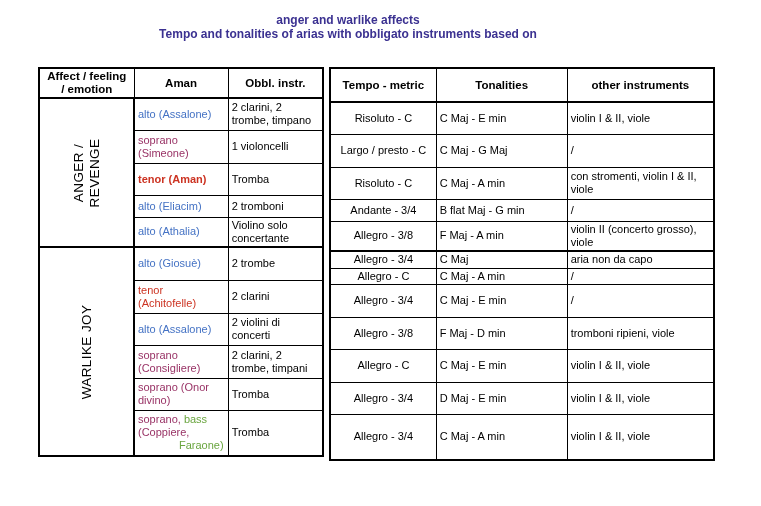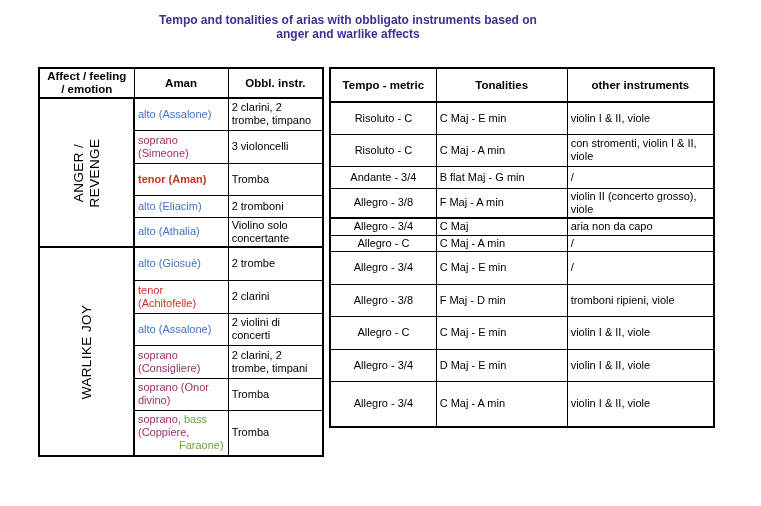--- a/index.html
+++ b/index.html
@@ -71,22 +71,22 @@
   td.tonality-cell, td.other-instruments-cell { text-align: left; padding-left: 3px; }
 
   tr.sec-start td { border-top: 2.5px solid #000; }
 </style>
 </head>
 <body>
 
 <div class="page">
 
   <div class="title">
+    <div>anger and warlike affects</div>
     <div>Tempo and tonalities of arias with obbligato instruments based on</div>
-    <div>anger and warlike affects</div>
   </div>
 
   <div class="tables">
 
     <table class="tbl">
       <colgroup>
         <col style="width:95px">
           <col style="width:92px">
           <col style="width:95px">
       </colgroup>
@@ -103,21 +103,21 @@
               <div class="vlabel">
                 <div>ANGER /</div>
                 <div>REVENGE</div>
               </div>
             </td>
             <td class="voice-cell"><span style="color: rgb(68, 114, 196);">alto (Assalone)</span></td>
             <td class="obbl-cell">2 clarini, 2 trombe, timpano</td>
           </tr>
           <tr style="height: 33px;">
             <td class="voice-cell"><span style="color: rgb(153, 51, 102);">soprano (Simeone)</span></td>
-            <td class="obbl-cell">3 violoncelli</td>
+            <td class="obbl-cell">1 violoncelli</td>
           </tr>
           <tr style="height: 32px;">
             <td class="voice-cell"><span style="color: rgb(204, 51, 34); font-weight: bold;">tenor (Aman)</span></td>
             <td class="obbl-cell">Tromba</td>
           </tr>
           <tr style="height: 22px;">
             <td class="voice-cell"><span style="color: rgb(68, 114, 196);">alto (Eliacim)</span></td>
             <td class="obbl-cell">2 tromboni</td>
           </tr>
           <tr style="height: 30px; padding-left: 45px;">
@@ -168,20 +168,25 @@
           <th>Tonalities</th>
           <th>other instruments</th>
         </tr>
       </thead>
       <tbody id="right-body">
           <tr style="height: 32px;">
             <td class="tempo-cell">Risoluto - C</td>
             <td class="tonality-cell">C Maj - E min</td>
             <td class="other-instruments-cell">violin I &amp; II, viole</td>
           </tr>
+          <tr style="height: 33px;">
+            <td class="tempo-cell">Largo / presto - C</td>
+            <td class="tonality-cell">C Maj - G Maj</td>
+            <td class="other-instruments-cell">/</td>
+          </tr>
           <tr style="height: 32px;">
             <td class="tempo-cell">Risoluto - C</td>
             <td class="tonality-cell">C Maj - A min</td>
             <td class="other-instruments-cell">con stromenti, violin I &amp; II, viole</td>
           </tr>
           <tr style="height: 22px;">
             <td class="tempo-cell">Andante - 3/4</td>
             <td class="tonality-cell">B flat Maj - G min</td>
             <td class="other-instruments-cell">/</td>
           </tr>

